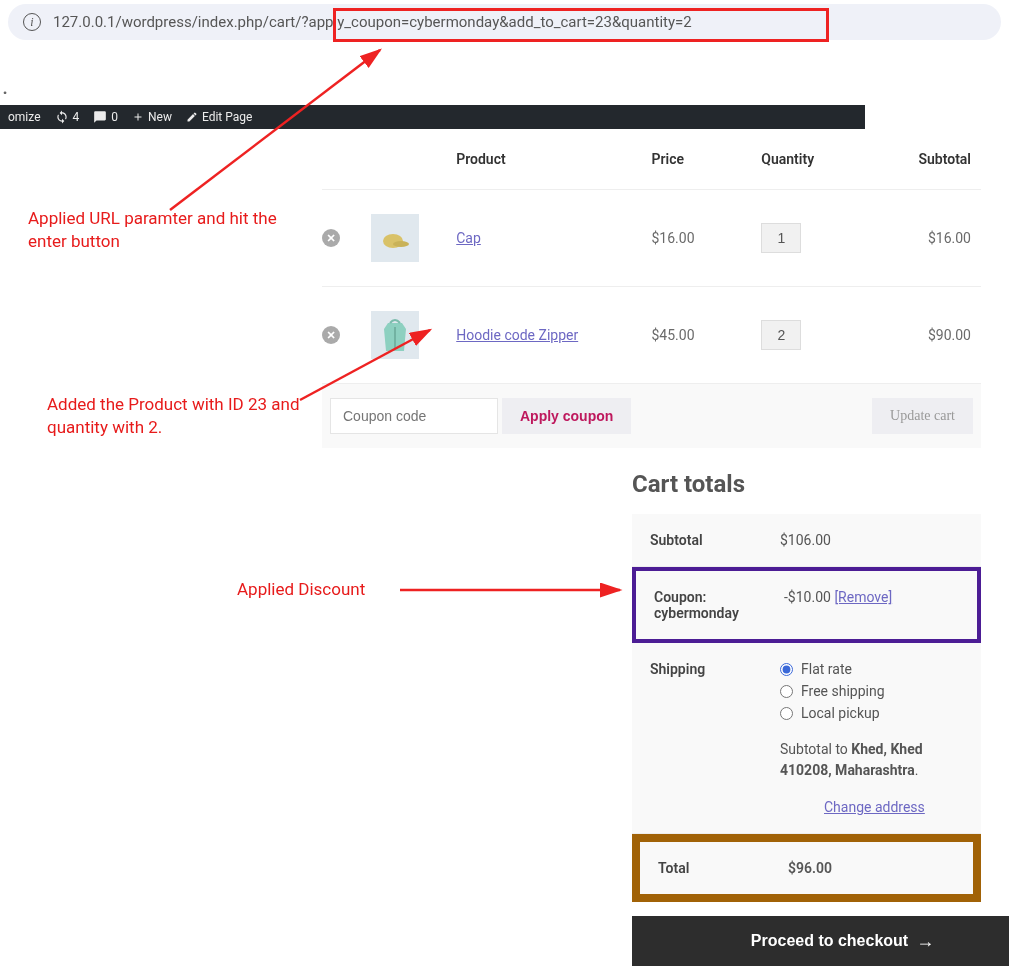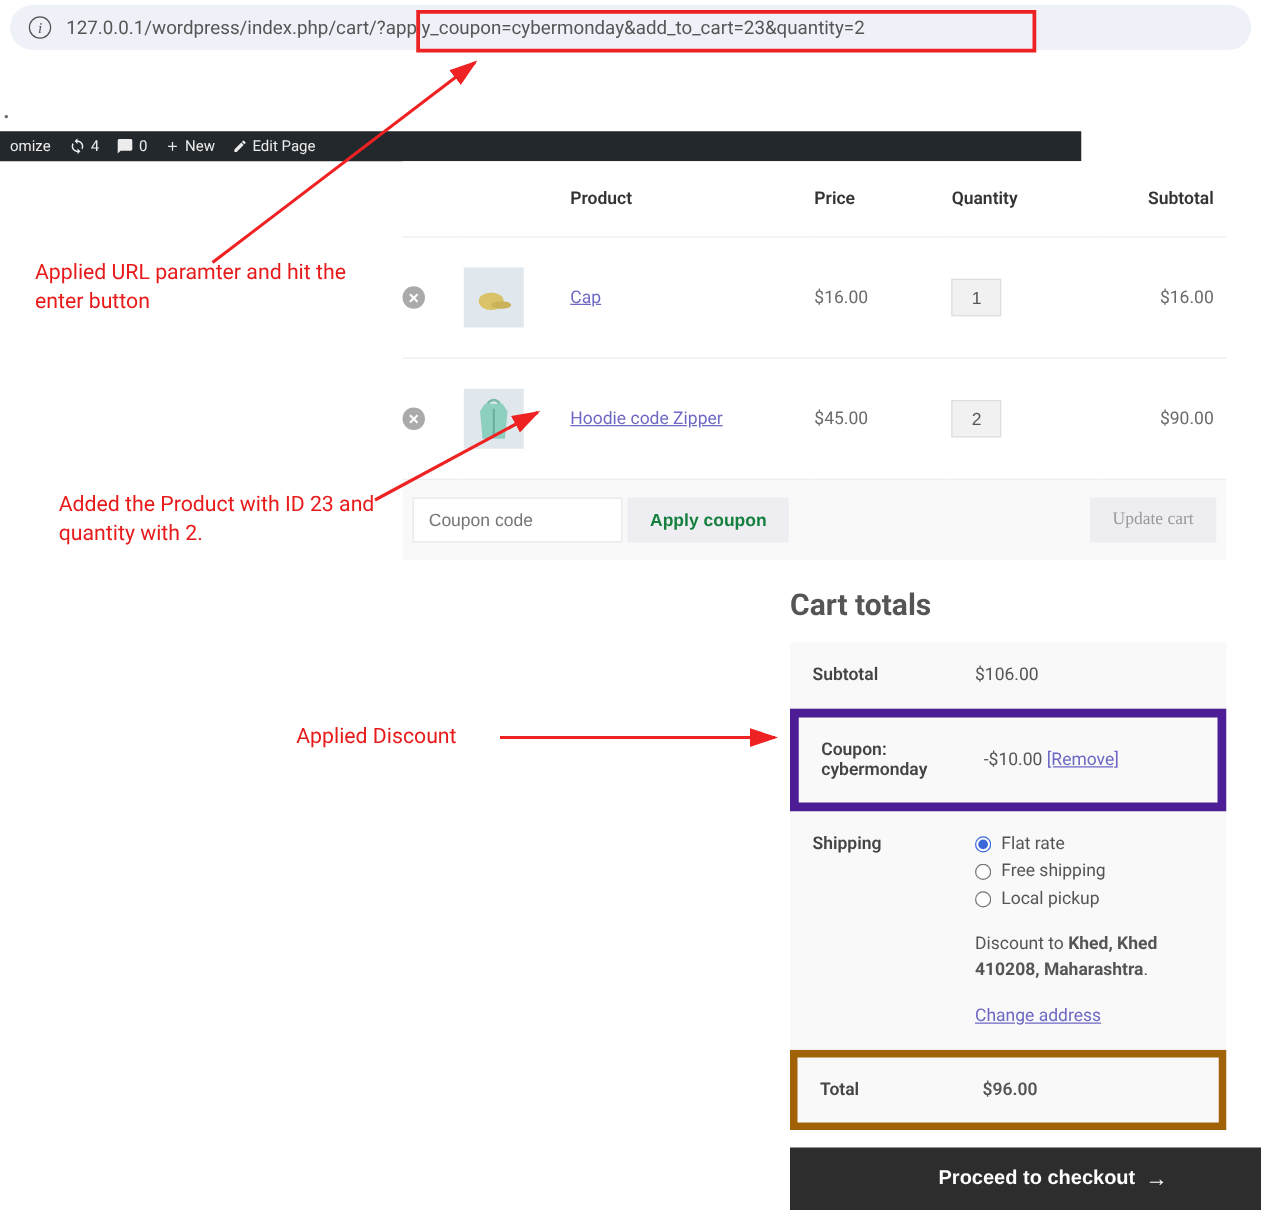--- a/index.html
+++ b/index.html
@@ -15,30 +15,30 @@
 table.cart { width:100%; border-collapse:collapse; background:#fff; }
 table.cart th { text-align:left; font-weight:600; color:#333; font-size:14px; padding: 22px 10px 22px 0; border-bottom:1px solid #eee;}
 table.cart th.product { width:160px; }
 table.cart td { padding: 24px 10px 24px 0; border-bottom:1px solid #eee; vertical-align:middle; color:#6a6a6a; font-size:14px;}
 .remove-btn { width:18px; height:18px; border-radius:50%; background:#aaa; color:#fff; display:flex; align-items:center; justify-content:center; font-size:11px; font-weight:bold;}
 .thumb { width:48px; height:48px; background:#e0e8ee; display:flex; align-items:center; justify-content:center;}
 .product-link { color:#6d68c3; font-size:14px;}
 .qty-input { width:40px; height:30px; background:#f1f1f1; border:1px solid #ddd; text-align:center; color:#555; font-size:14px;}
 .actions { display:flex; padding: 14px 8px; align-items:center;}
 .coupon-input { width:168px; height:36px; border:1px solid #e5e5e5; padding:0 12px; font-size:14px; color:#666; margin-right:4px;}
-.btn { height:36px; padding:0 18px; background:#eeeef2; border:none; font-size:14px; color:#15803d; font-weight:600; cursor:pointer;}
+.btn { height:36px; padding:0 18px; background:#eeeef2; border:none; font-size:14px; color:#be185d; font-weight:600; cursor:pointer;}
 .btn.light { color:#999; font-weight:500;font-family:Liberation Serif, serif;}
 .cart-totals { position:absolute; top:470px; left:632px; width:349px;}
 .cart-totals h2 { font-size:24px; font-weight:700; color:#555; margin-bottom:16px;}
 .totals-box { background:#f9f9f9; }
 .totals-row { display:flex; padding:18px 18px; border-bottom:1px solid #eee; font-size:14px;}
 .totals-row .label { width:130px; color:#444; font-weight:600;}
 .totals-row .val { flex:1; color:#555; }
-.totals-row.coupon-row { border:7px solid #4c1d95;align-items:center; }
-.totals-row.total-row { border:6px solid #a16207; }
+.totals-row.coupon-row { border:4px solid #4c1d95; }
+.totals-row.total-row { border:8px solid #a16207; }
 .link { color:#6d68c3; text-decoration:underline;}
 .ship-opts { list-style:none;}
 .ship-opts li { display:flex; align-items:center; margin-bottom:6px; color:#555; font-size:14px;}
 .ship-opts input { margin-right:8px; accent-color:#3a68d8;}
 .ship-addr { margin-top:18px; color:#555; font-size:14px; line-height:1.5;}
 .checkout-btn { margin-top:14px; width:421px; height:50px; background:#2d2d2d; color:#fff; font-size:16px; font-weight:600; border:none; display:flex; align-items:center; justify-content:center;}
 .checkout-btn .arrow { margin-left:8px; font-size:18px;}
 .annot { position:absolute; color:#e71b1b; font-size:17px; line-height:1.35;}
 .annot-box { position:absolute; border:3px solid #ee2222;}
 svg.arrow-svg { position:absolute; pointer-events:none;}
@@ -162,22 +162,22 @@
             </li>
             <li>
               <input type="radio" name="ship" style="">
               <span>Free shipping</span>
             </li>
             <li>
               <input type="radio" name="ship" style="">
               <span>Local pickup</span>
             </li>
           </ul>
-        <div class="ship-addr"><span>Discount to </span><b>Khed, Khed 410208, Maharashtra</b>.</div>
-        <div style="margin-top:18px;"><a href="#" class="link">Change address</a></div>
+        <div class="ship-addr"><span>Subtotal to </span><b>Khed, Khed 410208, Maharashtra</b>.</div>
+        <div style="margin-top:18px;margin-left:44px;"><a href="#" class="link">Change address</a></div>
       </div>
     </div>
     <div class="totals-row total-row">
       <div class="label">Total</div>
       <div class="val" style="font-weight:600;">$96.00</div>
     </div>
   </div>
   <button class="checkout-btn">
       <span>Proceed to checkout</span>
       <span class="arrow">→</span>

